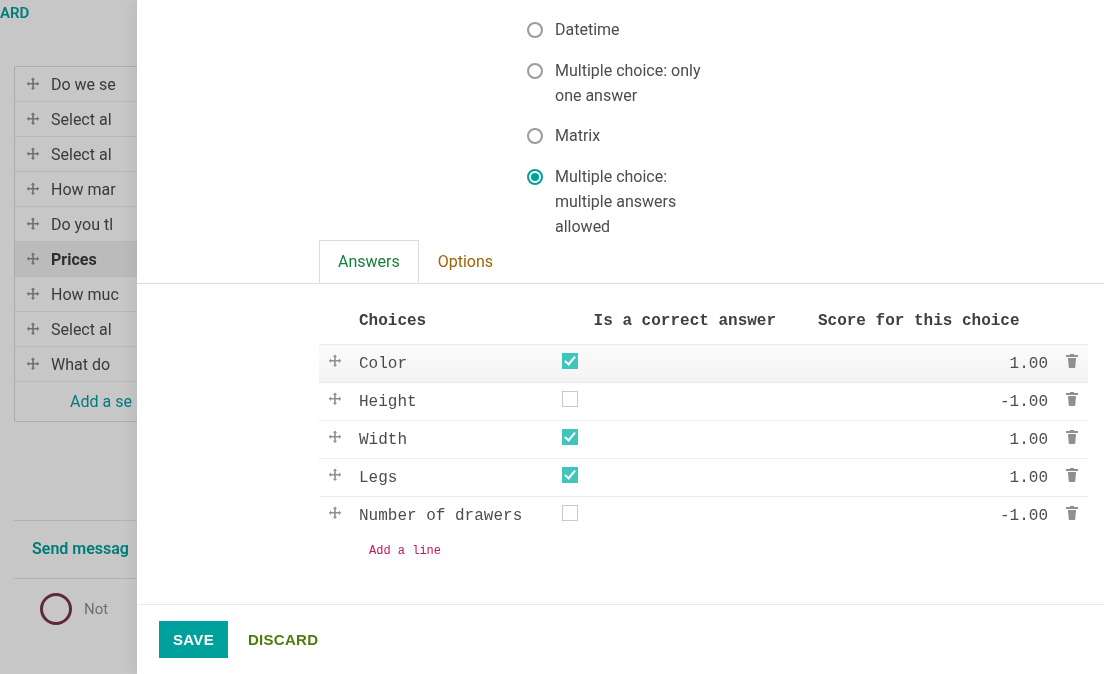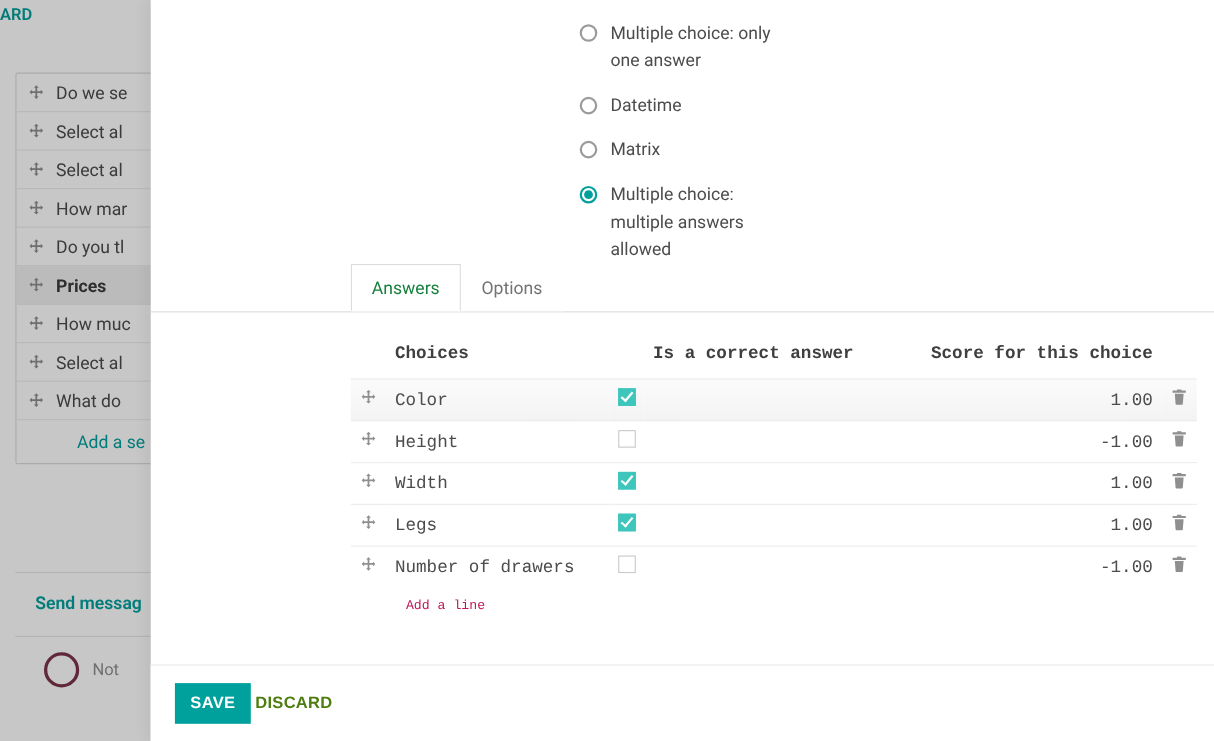--- a/index.html
+++ b/index.html
@@ -108,21 +108,21 @@
   }
   .modal-body {
     flex: 1 1 auto;
     overflow: hidden;
     position: relative;
   }
   .modal-footer {
     border-top: 1px solid #e9e9e9;
     padding: 16px 22px;
     display: flex;
-    gap: 4px;
+    gap: 20px;
     align-items: center;
     background: #fff;
   }
   .btn-save {
     background: #00a09d;
     color: #fff;
     border: none;
     padding: 10px 14px;
     font-weight: 700;
     font-size: 15px;
@@ -184,21 +184,21 @@
   }
   .tabs-border {
     position:absolute;
     top: 283px;
     left: 0; right: 0;
     border-bottom: 1px solid #dcdcdc;
   }
   .tab {
     padding: 11px 18px;
     font-size: 16px;
-    color: #737373;
+    color: #a16207;
     border: 1px solid transparent;
     cursor: pointer;
     position: relative;
     z-index: 2;
     background:#fff;
   }
   .tab.active {
     color: #15803d;
     border: 1px solid #dcdcdc;
     border-bottom-color: #fff;
@@ -217,21 +217,21 @@
     border-collapse: collapse;
   }
   .table th {
     text-align: left;
     font-weight: 700;
     font-size: 16px;
     color: #3f3f3f;
     padding: 12px 8px 14px 8px;
   }
   .table th.center { text-align: left; }
-  .table th.right  { text-align: right; }
+  .table th.right  { }
   .table td {
     padding: 8px;
     font-size: 16px;
     color: #4c4c4c;
     border-top: 1px solid #ececec;
     vertical-align: middle;
   }
   .table tr.highlight td {
     background: linear-gradient(#fbfbfb,#f3f3f3);
   }
@@ -358,25 +358,25 @@
 </div>
 
 <div class="overlay"></div>
 
 <div class="modal">
   <div class="modal-body">
 
     <div class="radio-group" id="radio-group">
         <div class="radio-row">
           <span class="radio-outer"></span>
-          <span class="radio-label">Multiple choice: only one answer</span>
+          <span class="radio-label">Datetime</span>
         </div>
         <div class="radio-row">
           <span class="radio-outer"></span>
-          <span class="radio-label">Datetime</span>
+          <span class="radio-label">Multiple choice: only one answer</span>
         </div>
         <div class="radio-row">
           <span class="radio-outer"></span>
           <span class="radio-label">Matrix</span>
         </div>
         <div class="radio-row checked">
           <span class="radio-outer"></span>
           <span class="radio-label">Multiple choice: multiple answers allowed</span>
         </div>
       </div>

